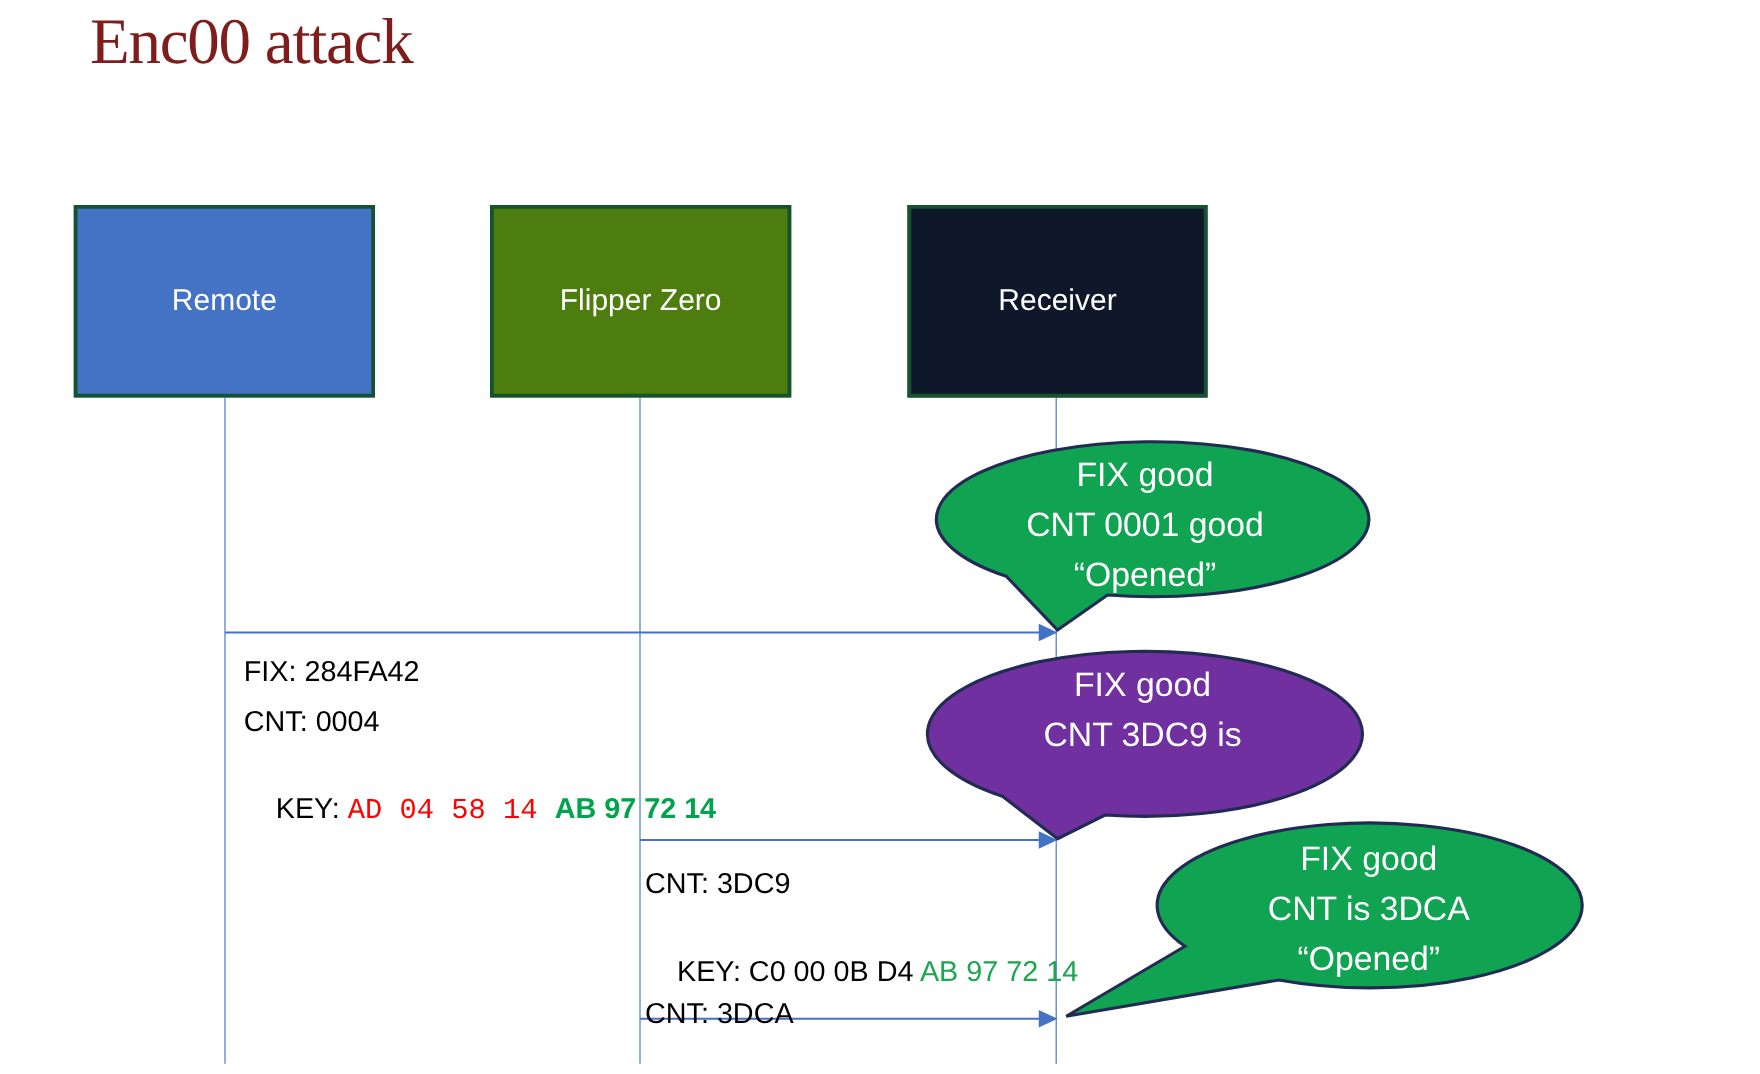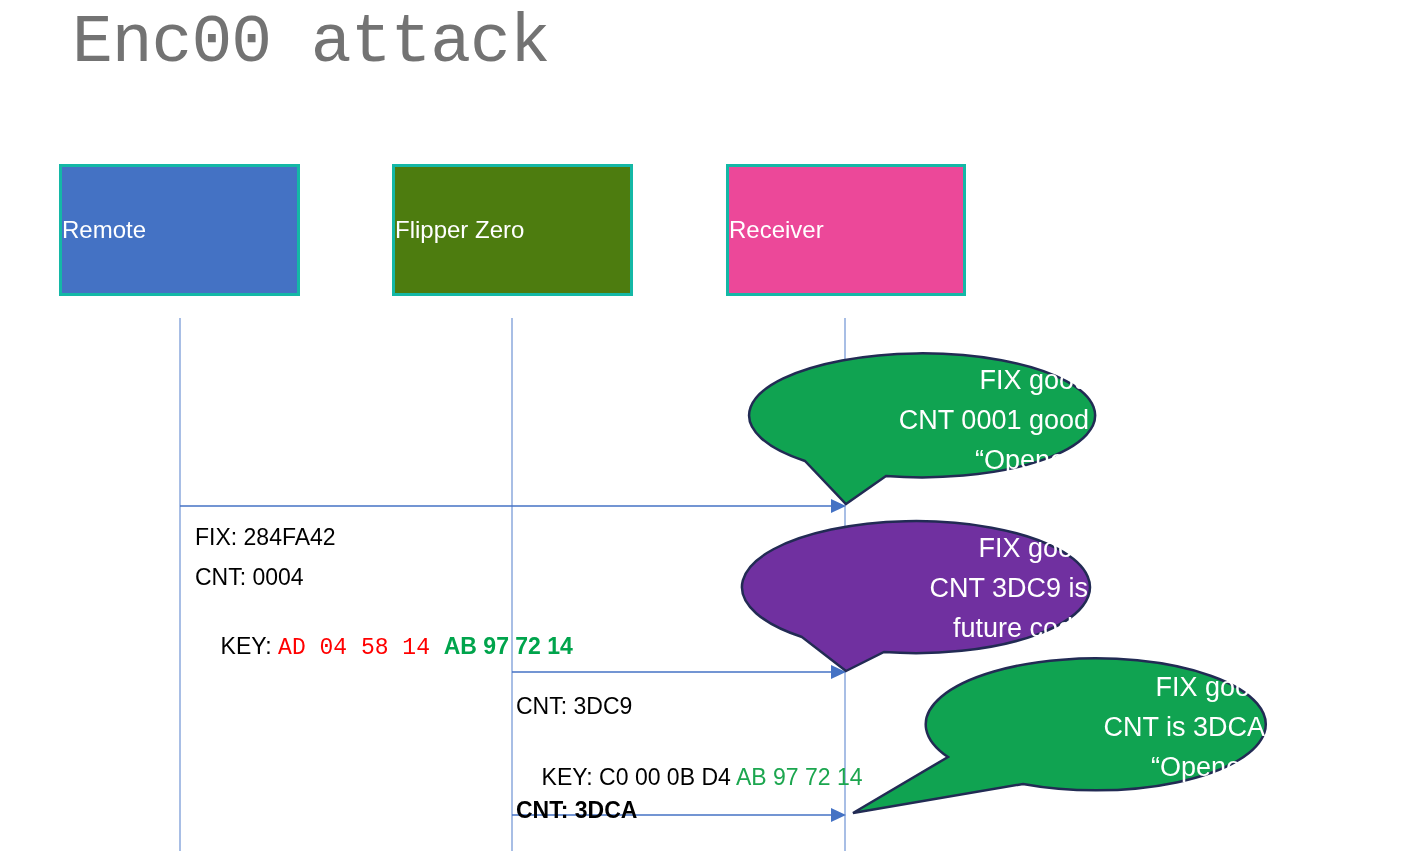--- a/index.html
+++ b/index.html
@@ -2,45 +2,45 @@
 <html><head>
 <meta charset="utf-8">
 <style>
   html,body{margin:0;padding:0;background:#ffffff;}
   .slide{
     position:relative;width:1408px;height:859px;background:#ffffff;overflow:hidden;
     font-family:"Liberation Sans",sans-serif;
   }
   .slide-title{
     position:absolute;left:72px;top:4px;
-    font-size:68px;font-weight:300;letter-spacing:-1px;color:#737373;
-    font-family:Liberation Mono, monospace;
+    font-size:52px;font-weight:300;letter-spacing:-1px;color:#7f1d1d;
+    font-family:Liberation Serif, serif;
   }
   svg.diagram{position:absolute;left:0;top:0;}
   .lifeline{stroke:#6E93D4;stroke-width:1.2;fill:none;}
   .msg-line{stroke:#4472C4;stroke-width:1.6;fill:none;}
   .arrow-head{fill:#4472C4;stroke:none;}
   .bubble-green{fill:#10A351;stroke:#222B54;stroke-width:2.5;}
   .bubble-purple{fill:#7030A0;stroke:#222B54;stroke-width:2.5;}
   .actor-box{
-    position:absolute;top:164px;width:241px;height:132px;box-sizing:border-box;
-    border:3px solid #14b8a6;display:flex;align-items:center;
+    position:absolute;top:164px;width:241px;height:154px;box-sizing:border-box;
+    border:3px solid #14532d;display:flex;align-items:center;justify-content:center;
     color:#ffffff;font-size:24px;
   }
   .actor-remote{left:59px;background:#4472C4;}
   .actor-flipper{left:392px;background:#4d7c0f;}
-  .actor-receiver{left:726px;width:240px;background:#ec4899;}
+  .actor-receiver{left:726px;width:240px;background:#0f172a;}
   .msg-label{
     position:absolute;color:#000000;font-size:23px;line-height:30px;white-space:pre;margin-top:48px;
   }
   .key-red{color:#FF0000;font-family:Liberation Mono, monospace;}
   .key-green{color:#1CA64F;}
   .key-green-bold{color:#00A44C;font-weight:bold;}
   .bubble-text{
-    position:absolute;display:flex;flex-direction:column;align-items:flex-end;
+    position:absolute;display:flex;flex-direction:column;align-items:center;
     color:#ffffff;font-size:27px;line-height:40px;text-align:center;
   }
   .bt1{left:743px;top:360px;width:346px;}
   .bt2{left:740px;top:528px;width:348px;}
   .bt3{left:925px;top:667px;width:340px;}
 </style>
 </head>
 <body>
 
 <div class="slide">
@@ -81,34 +81,33 @@
   <div class="msg-label" style="left:195px;top:514px;">CNT: 0004</div>
   <div class="msg-label" style="left:195px;top:553px;">
     <span>KEY: </span><span class="key-red">AD 04 58 14 </span><span class="key-green-bold">AB 97 72 14</span>
   </div>
 
   <div class="msg-label" style="left:516px;top:643px;">CNT: 3DC9</div>
   <div class="msg-label" style="left:516px;top:684px;text-align:center;">
     <span>KEY: C0 00 0B D4 </span><span class="key-green">AB 97 72 14</span>
   </div>
 
-  <div class="msg-label" style="left:516px;top:747px;font-weight:bold;">CNT: 3DCA</div>
+  <div class="msg-label" style="left:516px;top:747px;">CNT: 3DCA</div>
   <div class="msg-label" style="left:516px;top:825px;">
     <span>KEY: C0 02 8A 33 </span><span class="key-green">AB 97 72 14</span>
   </div>
 
   <div class="bubble-text bt1">
     <div>FIX good</div>
     <div>CNT 0001 good</div>
     <div>“Opened”</div>
   </div>
   <div class="bubble-text bt2">
     <div>FIX good</div>
     <div>CNT 3DC9 is</div>
-    <div>future code</div>
   </div>
   <div class="bubble-text bt3">
     <div>FIX good</div>
     <div>CNT is 3DCA</div>
     <div>“Opened”</div>
   </div>
 
 </div>
 
 </body></html>

